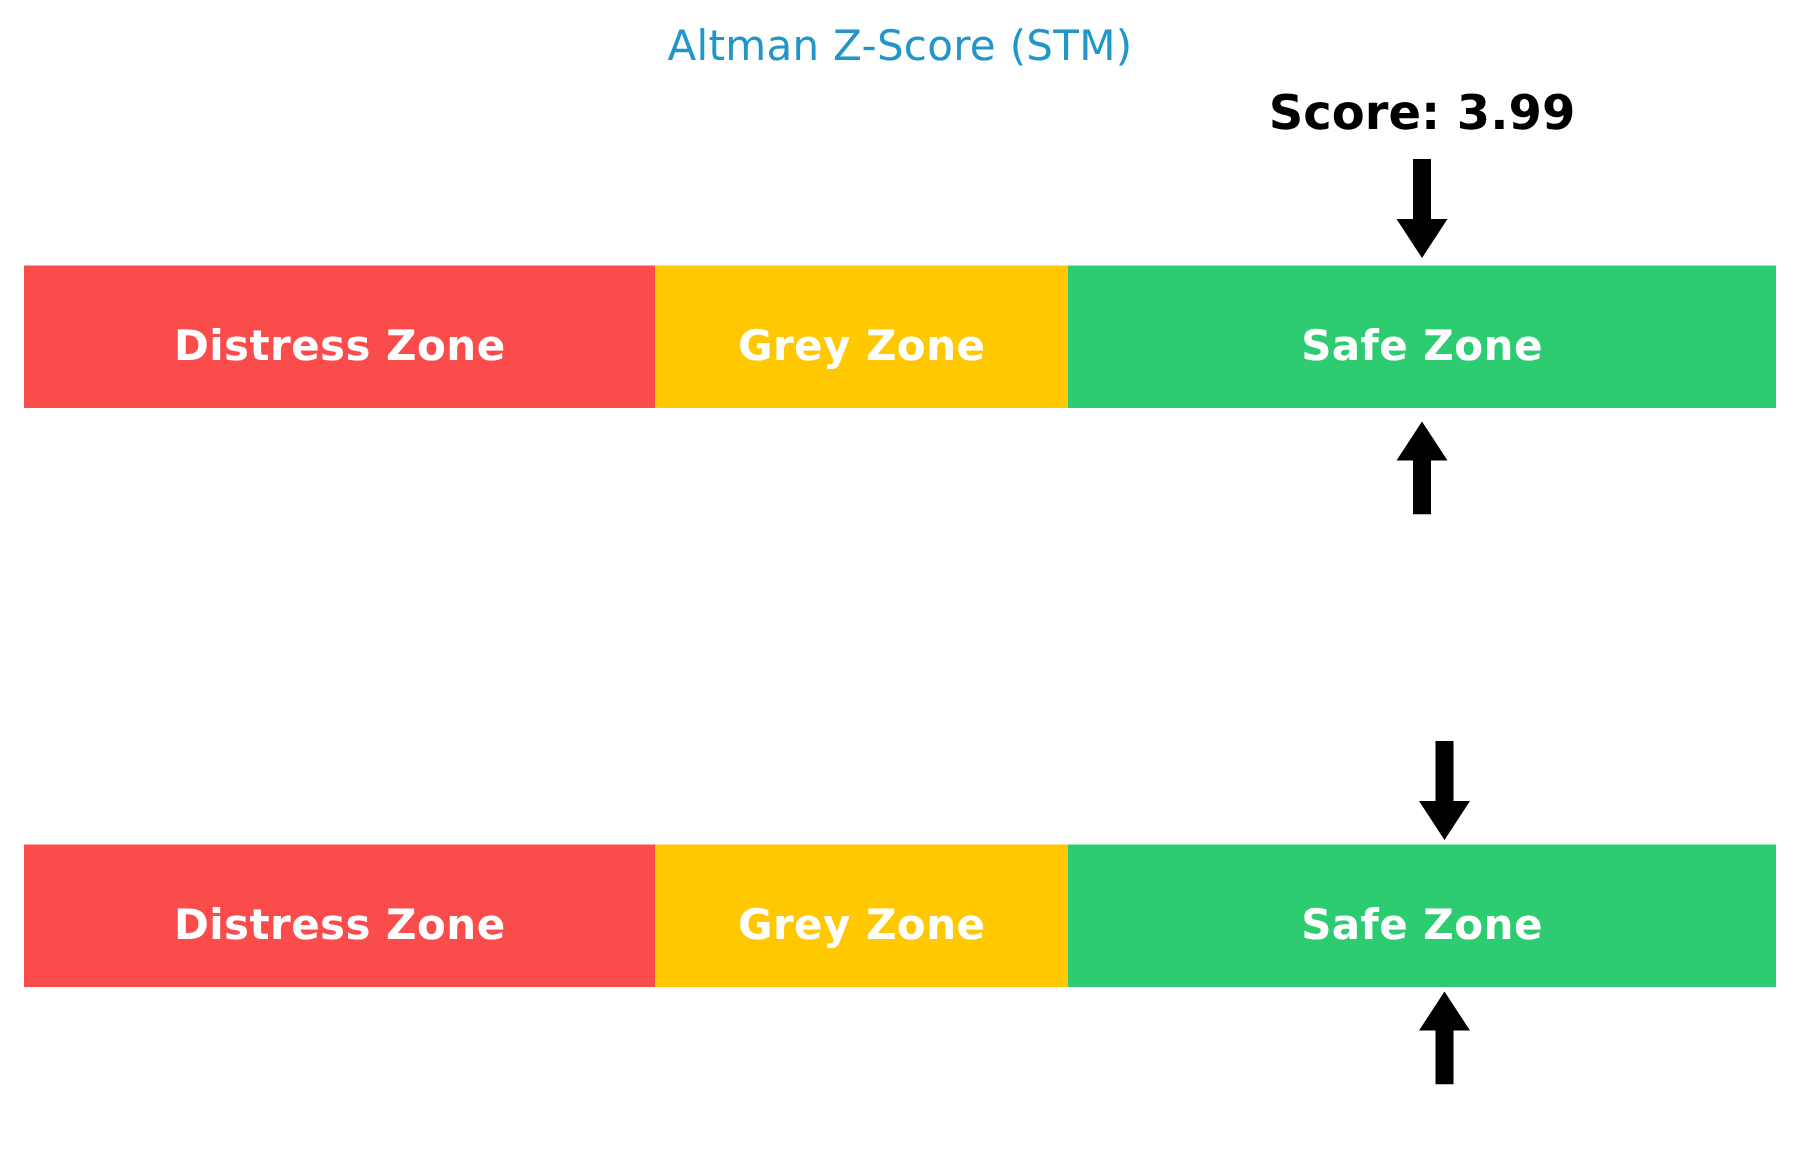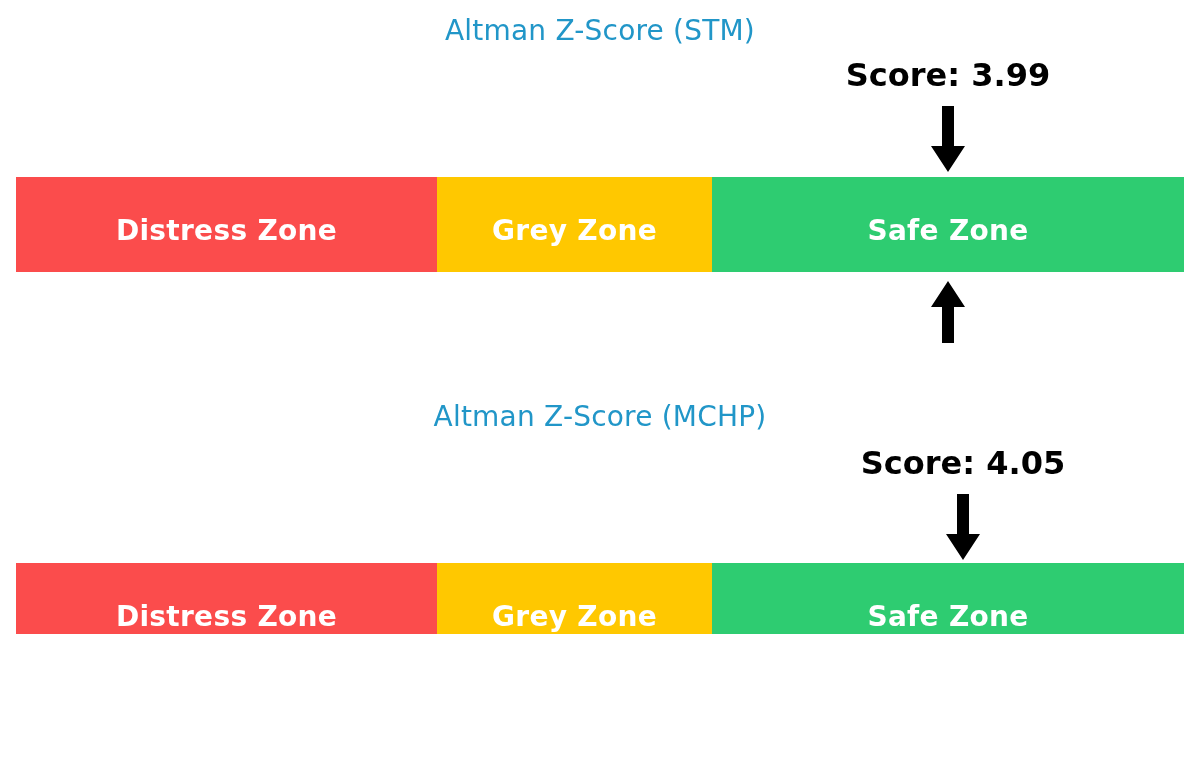--- a/index.html
+++ b/index.html
@@ -6,21 +6,21 @@
     margin: 0;
     padding: 0;
     background: #ffffff;
   }
   body {
     font-family: "DejaVu Sans", sans-serif;
   }
   #canvas {
     position: relative;
     width: 1200px;
-    height: 634px;
+    height: 774px;
     background: #ffffff;
     overflow: hidden;
   }
 
   
   .chart {
     position: absolute;
     left: 0;
     width: 1200px;
   }
@@ -110,23 +110,21 @@
 
     <div class="arrow" style="left:948px;top:281px;">
       <svg width="40" height="62" viewBox="0 0 40 62" xmlns="http://www.w3.org/2000/svg">
         <polygon points="20,0 37,26 26,26 26,62 14,62 14,26 3,26" fill="#000000"></polygon>
       </svg>
     </div>
   </div>
 
   <div class="chart" style="top:386px;height:388px;">
 
-    <div class="chart-title" style="top:14px;">Altman Z-Score (MCHP)</div>
 
-    <div class="score-label" style="left:963px;top:58px;">Score: 4.05</div>
 
     <div class="arrow" style="left:963px;top:108px;">
       <svg width="40" height="68" viewBox="0 0 40 68" xmlns="http://www.w3.org/2000/svg">
         <polygon points="14,0 26,0 26,40 37,40 20,66 3,40 14,40" fill="#000000"></polygon>
       </svg>
     </div>
 
     <div class="zone-bar" style="left:16px;top:177px;width:1168px;height:95px;">
       <div class="zone" style="width:421px;background:#fb4c4c;">
         <span class="zone-label">Distress Zone</span>

